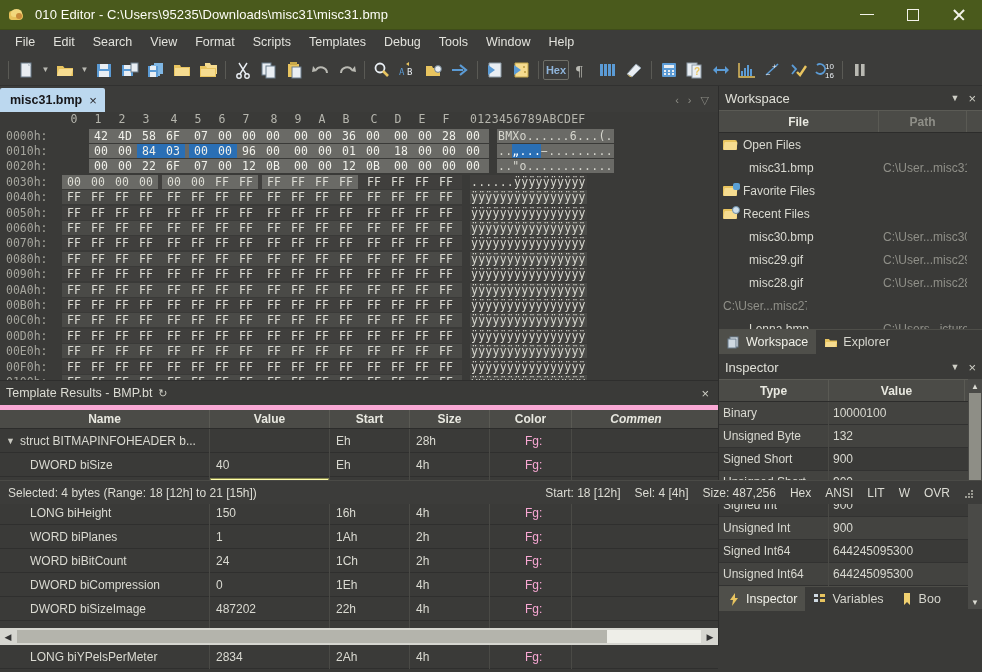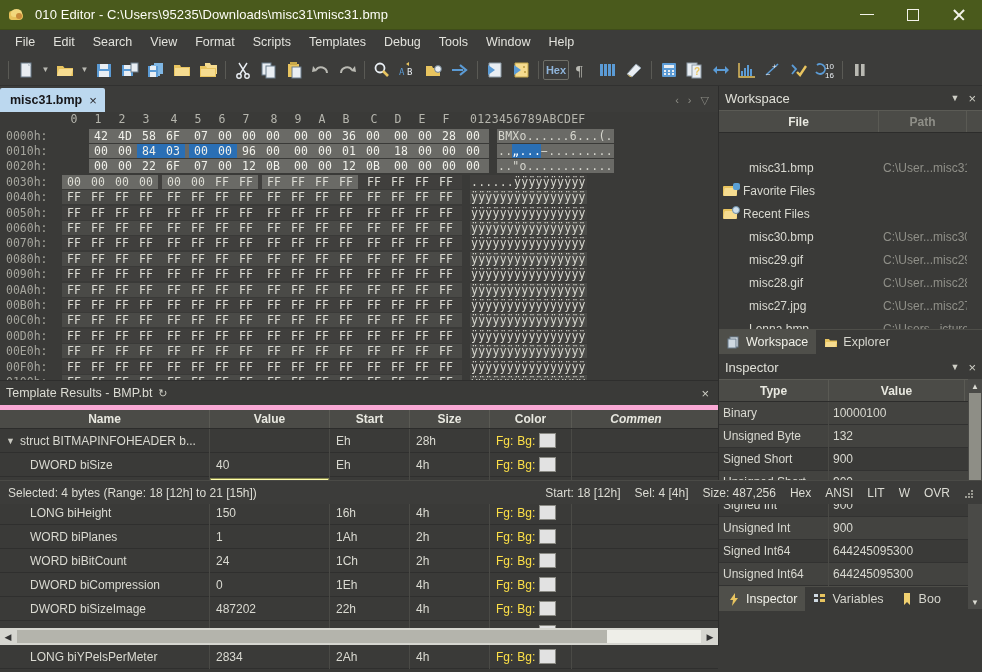--- a/index.html
+++ b/index.html
@@ -104,21 +104,21 @@
   .col-start { width:80px; }
   .col-size { width:80px; }
   .col-color { width:82px; }
   .col-comment { width:128px; border-right:none !important;font-style:italic; }
   .tbl .td.indent1 { padding-left:30px; }
   .tbl .td.root { padding-left:6px; }
   .caret-d { display:inline-block; margin-right:5px; color:#c9c9c1; font-size:9px; }
   .editcell { background:#ffffa8; color:#111; width:100%; height:22px; display:flex; align-items:center; padding-left:3px; border:1px solid #8a8a50; }
   .editcell .caretbar { width:1px; height:13px; background:#222; margin-left:1px; }
   .fgbg { display:flex; align-items:center; gap:4px; }
-  .fgbg .lbl { color:#fde047; }
+  .fgbg .lbl { color:#f9a8d4;margin-left:29px; }
   .swatch { width:17px; height:15px; background:#e2e2e2; border:1px solid #8a8a84; }
   .tmpl-hscroll { position:absolute; left:0; bottom:0; width:718px; height:17px; background:#d6d6d0; display:flex; align-items:center; }
   .tmpl-hscroll .lf,.tmpl-hscroll .rt { width:16px; height:17px; display:flex; align-items:center; justify-content:center; color:#333; font-size:9px; }
   .tmpl-hscroll .track { flex:1; height:13px; background:#eeeee8; margin:0 1px; position:relative; }
   .tmpl-hscroll .thumb { position:absolute; left:0; top:0; width:590px; height:13px; background:#b4b4ac; }
 
   
   .rightcol { position:absolute; left:718px; top:86px; width:264px; height:560px; background:#3a3a38; border-left:1px solid #2d2d2c; }
   .panel-hdr { height:24px; display:flex; align-items:center; padding:0 6px; color:#e0e0d8; font-size:13px; }
   .panel-hdr .spacer { margin-left:auto; display:flex; gap:9px; align-items:center; }
@@ -1159,20 +1159,24 @@
         <span class="cl">×</span>
       </span>
     </div>
     <div class="grid2">
       <div class="g-head">
         <div class="gh ws-file">File</div>
         <div class="gh ws-path">Path</div>
       </div>
       <div id="wsrows" style="height:196px;overflow:hidden;">
           <div class="g-row ws-row">
+            <div class="gc ws-file "><span class="folder-ico">
+                <span class="bk"></span>
+                <span class="ft"></span>
+              </span>Open Files</div>
             <div class="gc ws-path"></div>
           </div>
           <div class="g-row ws-row">
             <div class="gc ws-file ws-item-child">misc31.bmp</div>
             <div class="gc ws-path">C:\User...misc31\</div>
           </div>
           <div class="g-row ws-row">
             <div class="gc ws-file "><span class="folder-ico">
                 <span class="bk"></span>
                 <span class="ft"></span>
@@ -1194,21 +1198,20 @@
           </div>
           <div class="g-row ws-row">
             <div class="gc ws-file ws-item-child">misc29.gif</div>
             <div class="gc ws-path">C:\User...misc29\</div>
           </div>
           <div class="g-row ws-row">
             <div class="gc ws-file ws-item-child">misc28.gif</div>
             <div class="gc ws-path">C:\User...misc28\</div>
           </div>
           <div class="g-row ws-row">
-            <div class="gc ws-file ws-item-child">misc27.jpg</div>
             <div class="gc ws-path">C:\User...misc27\</div>
           </div>
           <div class="g-row ws-row">
             <div class="gc ws-file ws-item-child">Lenna.bmp</div>
             <div class="gc ws-path">C:\Users...ictures\</div>
           </div>
         </div>
     </div>
     <div class="panel-tabs" id="wstabs">
         <div class="ptab active">

